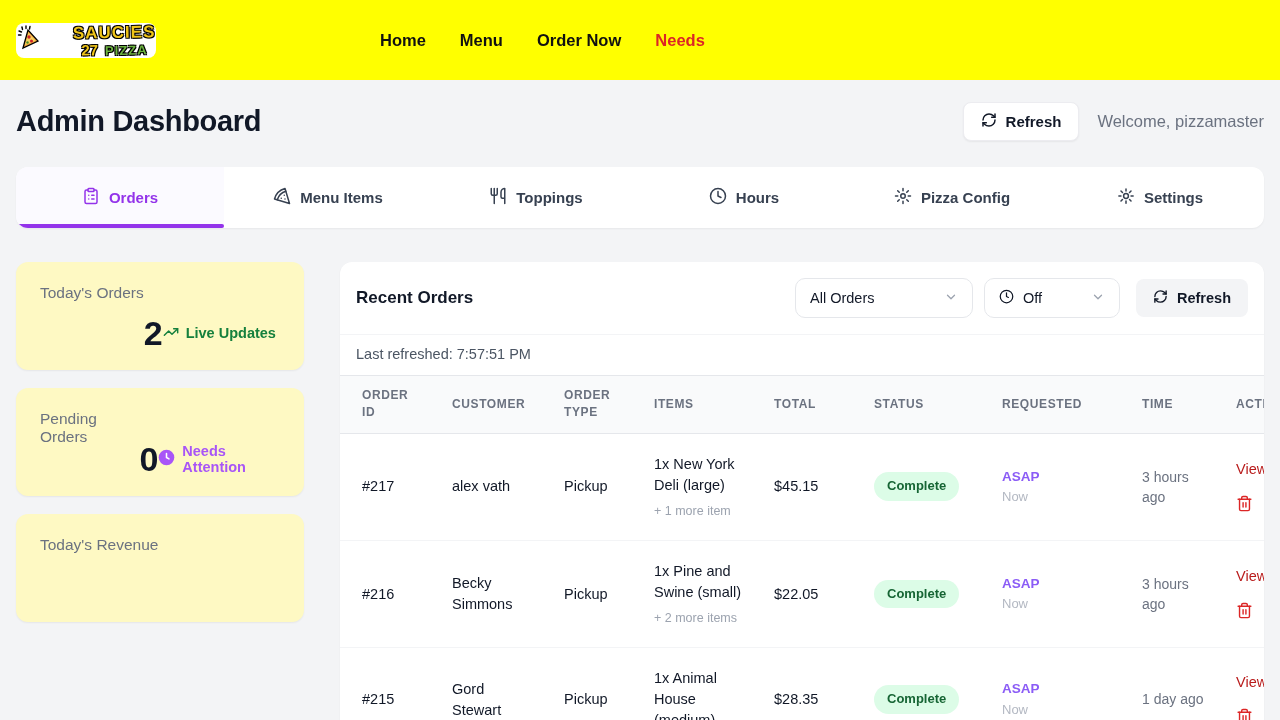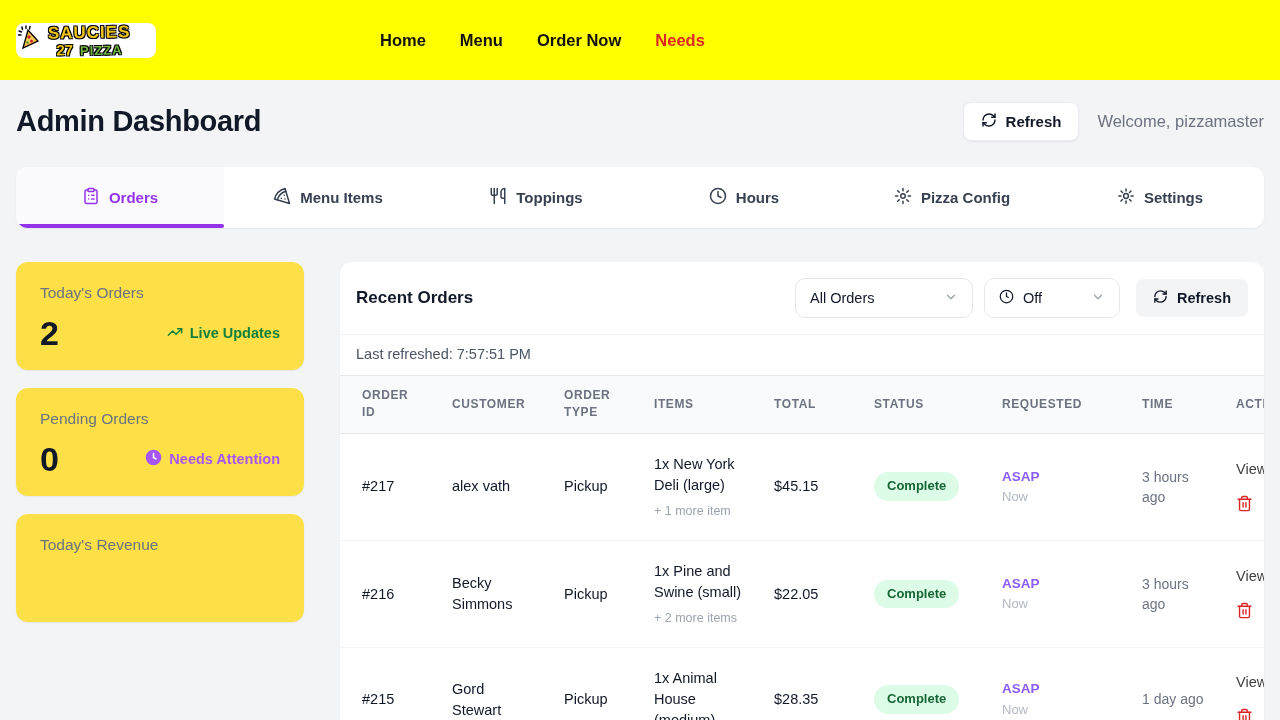--- a/index.html
+++ b/index.html
@@ -1,21 +1,21 @@
 <!DOCTYPE html>
 <html><head>
 <meta charset="utf-8">
 <style>
   * { box-sizing: border-box; margin: 0; padding: 0; }
   html, body { width: 1280px; height: 720px; overflow: hidden; }
   body { font-family: "Liberation Sans", sans-serif; background: #f3f4f6; color: #111827; }
 
   
   .topbar { height: 80px; background: #ffff00; display: flex; align-items: center; padding: 0 16px; position: relative; }
-  .logo-box { width: 140px; height: 35px; background: #ffffff; border-radius: 8px; display: flex; align-items: center; justify-content: flex-start; gap: 4px; }
+  .logo-box { width: 140px; height: 35px; background: #ffffff; border-radius: 8px; display: flex; align-items: center; justify-content: space-between; gap: 4px; }
   .logo-text { display: flex; flex-direction: column; align-items: center; line-height: 1; transform: rotate(-1deg); }
   .logo-top { font-size: 17px; font-weight: 800; letter-spacing: 1px; color: #f0c519;
               text-shadow: -1px -1px 0 #000, 1px -1px 0 #000, -1px 1px 0 #000, 1px 1px 0 #000; }
   .logo-bottom { display: flex; gap: 7px; align-items: baseline; margin-top: 1px; }
   .logo-num { font-size: 15px; font-weight: 800; color: #f0c519;
               text-shadow: -1px -1px 0 #000, 1px -1px 0 #000, -1px 1px 0 #000, 1px 1px 0 #000; }
   .logo-pizza { font-size: 13px; font-weight: 800; letter-spacing: 1px; color: #6cb33f;
               text-shadow: -1px -1px 0 #000, 1px -1px 0 #000, -1px 1px 0 #000, 1px 1px 0 #000; }
   .topnav { position: absolute; left: 380px; top: 0; height: 80px; display: flex; align-items: center; gap: 34px; }
   .topnav a { text-decoration: none; color: #111111; font-size: 16.5px; font-weight: 600; cursor: pointer; }
@@ -42,22 +42,22 @@
   .tab { flex: 1; display: flex; align-items: center; justify-content: center; gap: 9px;
          font-size: 15px; font-weight: 600; color: #374151; position: relative; cursor: pointer; }
   .tab.active { color: #9333ea; background: #fbfaff; }
   .tab .underline { position: absolute; left: 0; right: 0; bottom: 0; height: 4px; background: #9333ea; border-radius: 2px; display: none; }
   .tab.active .underline { display: block; }
   .tab svg { flex: 0 0 auto; }
 
   
   .content { display: flex; gap: 36px; padding: 34px 16px 0; align-items: flex-start; }
   aside { width: 288px; display: flex; flex-direction: column; gap: 18px; flex: 0 0 auto; }
-  .card { background: #fde047; border-radius: 12px; padding: 22px 24px 20px; height: 108px;
-          box-shadow: 0 1px 2px rgba(0,0,0,0.06); display: flex; flex-direction: column; }
+  .card { background: #fef9c3; border-radius: 12px; padding: 22px 24px 20px; height: 108px;
+          box-shadow: 0 1px 2px rgba(0,0,0,0.06); display: flex; flex-direction: row; }
   .card-label { color: #6b7280; font-size: 15.5px; }
   .card-row { display: flex; align-items: center; justify-content: space-between; margin-top: auto; }
   .card-value { font-size: 34px; font-weight: 800; color: #111827; line-height: 1; }
   .card-note { font-size: 14.5px; font-weight: 600; display: flex; align-items: center; gap: 7px; }
   .note-green { color: #15803d; }
   .note-purple { color: #a855f7; }
 
   
   .panel { flex: 1; background: #ffffff; border-radius: 12px; box-shadow: 0 1px 2px rgba(0,0,0,0.06);
            overflow: hidden; min-width: 0; }
@@ -84,21 +84,21 @@
   tbody tr + tr td { border-top: 1px solid #f3f4f6; }
   th:first-child, td:first-child { padding-left: 22px; }
   .items-more { color: #9ca3af; font-size: 12.5px; margin-top: 6px; }
   .items-more:empty { display: none; }
   .badge { display: inline-block; background: #dcfce7; color: #166534; font-size: 13px; font-weight: 600;
            padding: 5px 13px; border-radius: 999px; white-space: nowrap; }
   .req-main { color: #8b5cf6; font-size: 13.5px; font-weight: 600; }
   .req-sub { color: #b3b8c2; font-size: 13px; margin-top: 2px; }
   .time-cell { color: #6b7280; font-size: 14px; }
   .actions-cell { display: flex; flex-direction: column; gap: 15px; align-items: flex-start; }
-  .view-link { color: #404040; font-size: 14.5px; text-decoration: none; cursor: pointer; }
+  .view-link { color: #b91c1c; font-size: 14.5px; text-decoration: none; cursor: pointer; }
   .trash-btn { background: none; border: none; padding: 0; cursor: pointer; color: #dc2626; }
 </style>
 </head>
 <body>
 
 <header class="topbar">
   <div class="logo-box">
     <span>
       <svg width="28" height="28" viewBox="0 0 28 28">
         <g stroke="#000" stroke-width="1.4" stroke-linecap="round">

